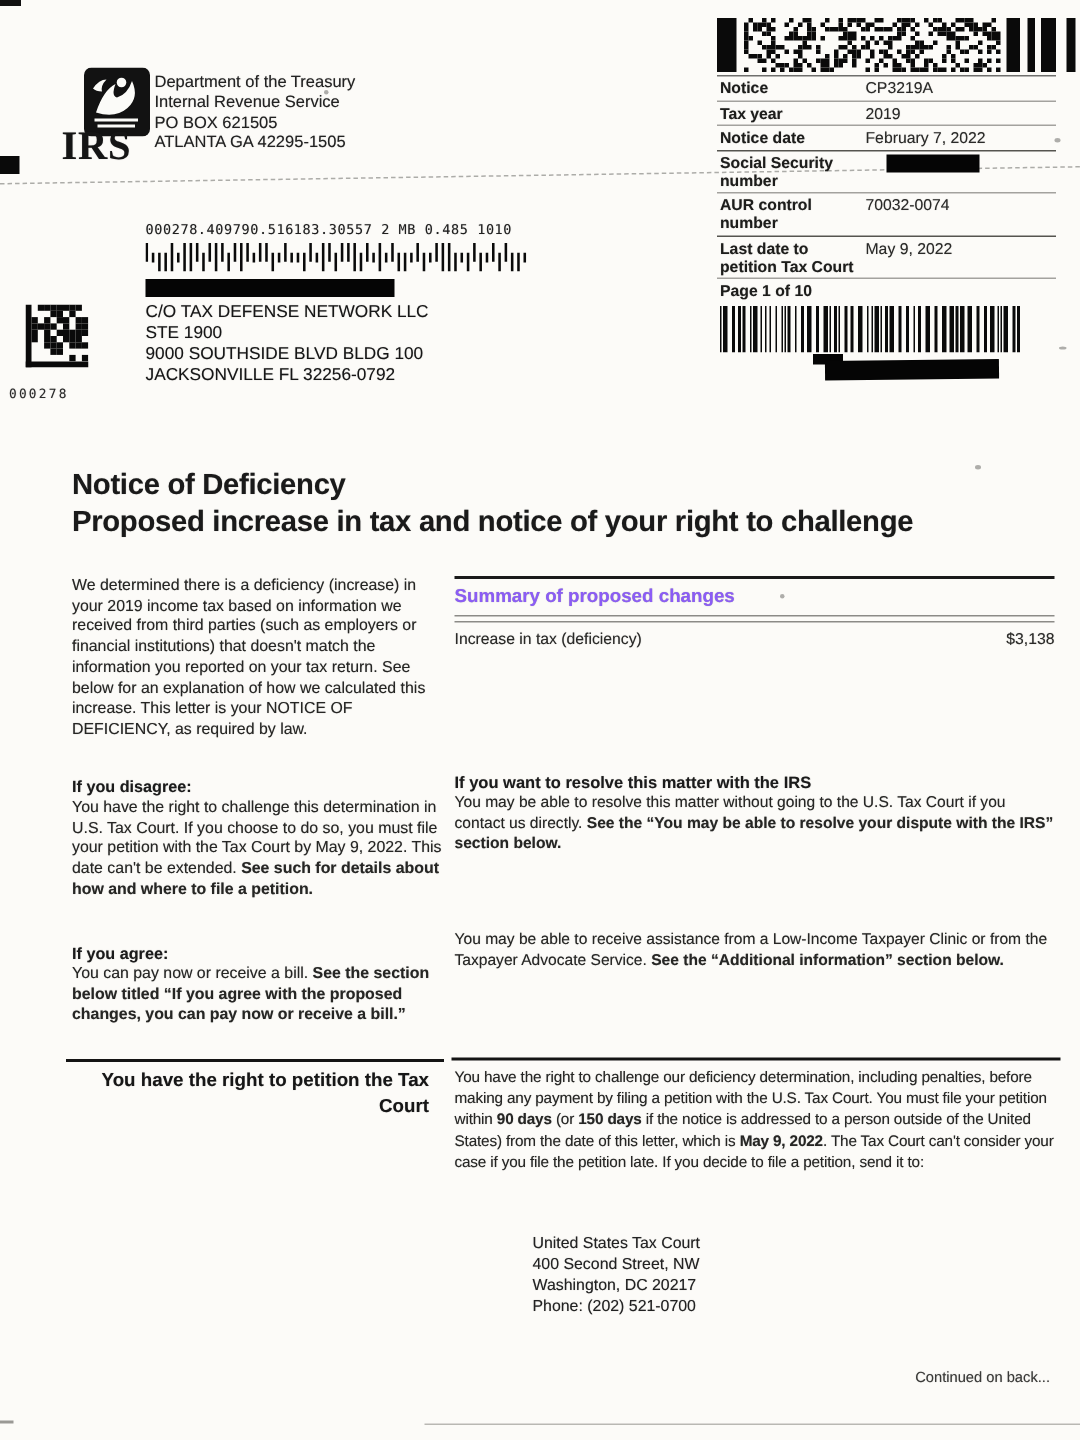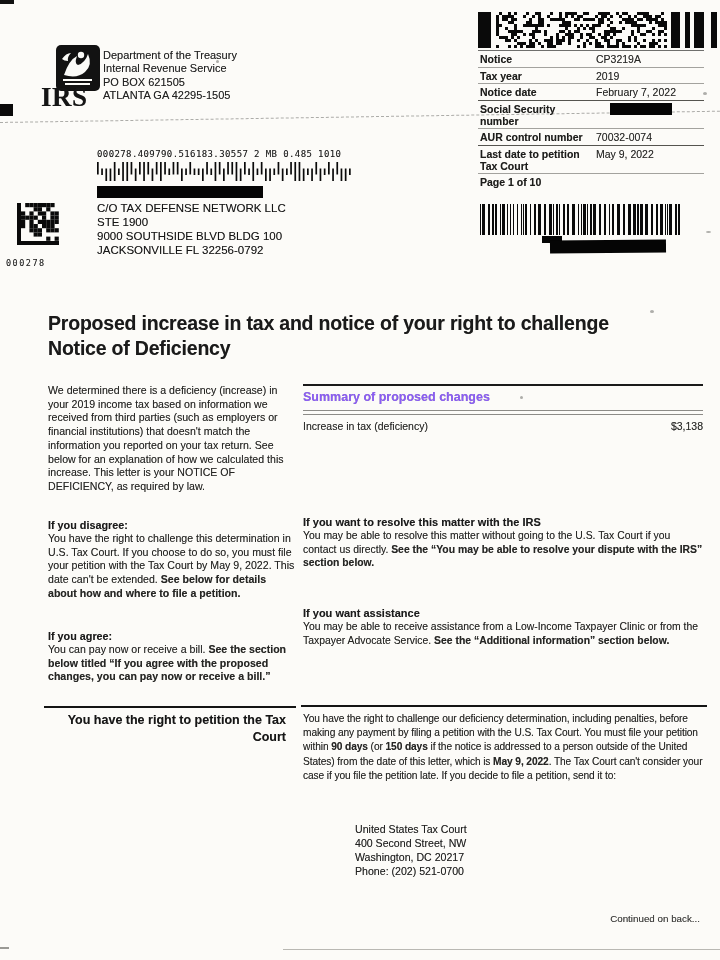--- a/index.html
+++ b/index.html
@@ -16,21 +16,21 @@
   
   .logo-text{font-family:"Liberation Serif",serif;font-weight:bold;font-size:27px;letter-spacing:.5px;color:#151515;}
   .agency{font-size:11px;line-height:13.4px;color:#222;}
 
   
   .info-table{width:226px;border-top:1px solid #6f6f6d;font-size:10.5px;line-height:12px;}
   .trow{display:flex;padding:2px 0 1.5px 2px;border-bottom:1px solid #a3a29e;}
   .trow-3{border-bottom:1.5px solid #55544f;}
   .trow-5{border-bottom:1.5px solid #55544f;}
   .trow-8{border-bottom:none;}
-  .tlabel{width:116px;font-weight:bold;color:#1d1d1b;flex:none;}
+  .tlabel{width:97px;font-weight:bold;color:#1d1d1b;flex:none;}
   .tval{flex:1;color:#2a2a28;}
   .ssn-redact{width:62px;height:12px;margin-left:14px;}
 
   
   .routing{font-family:"DejaVu Sans Mono",monospace;font-size:9px;letter-spacing:.4px;color:#1f1f1f;}
   .seq{font-family:"DejaVu Sans Mono",monospace;font-size:8.5px;letter-spacing:1.5px;color:#2c2c2c;}
   .recipient{font-size:11.5px;line-height:13.9px;color:#161616;}
 
   
   .title{font-size:19.5px;font-weight:bold;line-height:25px;letter-spacing:-.2px;color:#1a1a1a;}
@@ -616,43 +616,42 @@
     </svg>
   <div class="abs redact" style="left:97px;top:186px;width:166px;height:12px;"></div>
   <div class="abs recipient" style="left:97px;top:202px;">
       <div>C/O TAX DEFENSE NETWORK LLC</div>
       <div>STE 1900</div>
       <div>9000 SOUTHSIDE BLVD BLDG 100</div>
       <div>JACKSONVILLE FL 32256-0792</div>
     </div>
 
   <div class="abs title" style="left:48px;top:311px;width:650px;">
+    <div>Notice of Deficiency</div>
     <div>Proposed increase in tax and notice of your right to challenge</div>
-    <div>Notice of Deficiency</div>
   </div>
 
   <div class="abs body-p" style="left:48px;top:384px;width:248px;">We determined there is a deficiency (increase) in your 2019 income tax based on information we received from third parties (such as employers or financial institutions) that doesn't match the information you reported on your tax return.  See below for an explanation of how we calculated this increase.  This letter is your NOTICE OF DEFICIENCY, as required by law.</div>
   <div class="abs sub-h" style="left:48px;top:519px;">If you disagree:</div>
-  <div class="abs body-p" style="left:48px;top:532px;width:248px;"><span>You have the right to challenge this determination in U.S. Tax Court. If you choose to do so, you must file your petition with the Tax Court by May 9, 2022. This date can't be extended. </span><span class="b">See below for details about how and where to file a petition.</span></div>
+  <div class="abs body-p" style="left:48px;top:532px;width:248px;"><span>You have the right to challenge this determination in U.S. Tax Court. If you choose to do so, you must file your petition with the Tax Court by May 9, 2022. This date can't be extended. </span><span class="b">See such for details about how and where to file a petition.</span></div>
   <div class="abs sub-h" style="left:48px;top:630px;">If you agree:</div>
   <div class="abs body-p" style="left:48px;top:643px;width:250px;"><span>You can pay now or receive a bill. </span><span class="b">See the section below titled “If you agree with the proposed changes, you can pay now or receive a bill.”</span></div>
 
   <div class="abs summary" style="left:303px;top:384px;width:400px;">
     <div class="summary-h">Summary of proposed changes</div>
     <div class="dbl-rule"></div>
     <div class="summary-row">
       <span>Increase in tax (deficiency)</span>
       <span>$3,138</span>
     </div>
   </div>
 
   <div class="abs right-h" style="left:303px;top:516px;width:402px;">If you want to resolve this matter with the IRS</div>
   <div class="abs right-p" style="left:303px;top:529px;width:402px;"><span>You may be able to resolve this matter without going to the U.S. Tax Court if you contact us directly. </span><span class="b">See the “You may be able to resolve your dispute with the IRS” section below.</span></div>
 
-  <div class="abs right-h" style="left:303px;top:607px;width:402px;">If you want assistance</div>
   <div class="abs right-p" style="left:303px;top:620px;width:402px;"><span>You may be able to receive assistance from a Low-Income Taxpayer Clinic or from the Taxpayer Advocate Service. </span><span class="b">See the “Additional information” section below.</span></div>
 
   <div class="abs sec-rule" style="left:44px;top:706px;width:252px;"></div>
   <div class="abs petition-h" style="left:46px;top:712px;width:240px;text-align:right;">You have the right to petition the Tax Court</div>
   <div class="abs sec-rule" style="left:301px;top:705px;width:406px;"></div>
   <div class="abs petition-p" style="left:303px;top:712px;width:404px;"><span>You have the right to challenge our deficiency determination, including penalties, before making any payment by filing a petition with the U.S. Tax Court.  You must file your petition within </span><span class="b">90 days</span><span> (or </span><span class="b">150 days</span><span> if the notice is addressed to a person outside of the United States) from the date of this letter, which is </span><span class="b">May 9, 2022</span><span>.  The Tax Court can't consider your case if you file the petition late.  If you decide to file a petition, send it to:</span></div>
   <div class="abs court" style="left:355px;top:822px;">
       <div>United States Tax Court</div>
       <div>400 Second Street, NW</div>
       <div>Washington, DC 20217</div>

